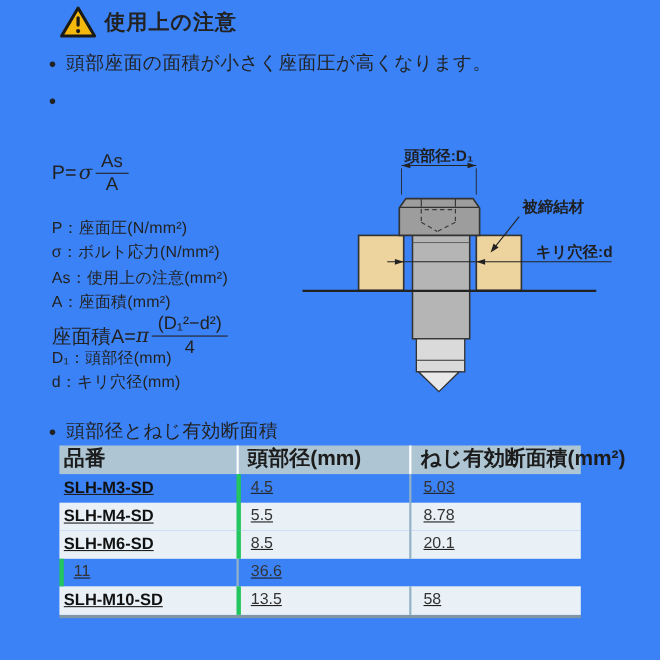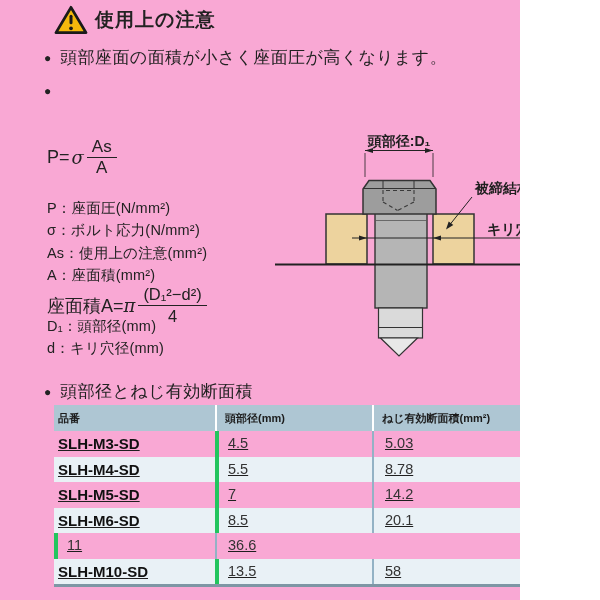--- a/index.html
+++ b/index.html
@@ -1,18 +1,18 @@
 <!DOCTYPE html>
 <html><head>
 <meta charset="utf-8">
 <style>
   * { box-sizing: border-box; margin: 0; padding: 0; }
   html,body { background:#fff; }
   .canvas {
-    position: relative; width: 520px; height: 600px; background: #f9a8d4;
+    position: relative; width: 600px; height: 600px; background: #3b82f6;
     font-family: "Liberation Sans", sans-serif; color: #1f1f1f; overflow: hidden;
   }
   
   .warn-header { position:absolute; left:54px; top:5px; display:flex; align-items:center; gap:7px; }
   .warn-title { font-size:19px; font-weight:600; letter-spacing:1px; color:#222; }
   
   .notes { position:absolute; left:44px; top:43px; width:535px; }
   .note { display:flex; margin-bottom:3px; }
   .note-marker { font-size:12px; line-height:30px; margin-right:9px; color:#222; }
   .note-text { font-size:17px; line-height:30px; letter-spacing:0.4px; color:#222; }
@@ -29,21 +29,21 @@
   .defs { position:absolute; left:47px; font-size:14.5px; line-height:22.3px; color:#222; letter-spacing:0.2px; }
   .defs-p { top:177px;margin-top:20px; }
   .defs-a { top:315px; }
   
   .tbl-title { position:absolute; left:44px; top:380px; display:flex; align-items:center; }
   .tbl-title .note-marker { line-height:24px; }
   .tbl-title-text { font-size:17px; line-height:24px; letter-spacing:0.4px; color:#222; }
   .spec-table { position:absolute; left:54px; top:405px; width:474px; border-bottom:3px solid #7e96a5; }
   .thead, .trow { display:grid; grid-template-columns:161px 157px 156px; }
   .thead { height:26px; }
-  .th { background:#aec6d3; font-size:11px; font-weight:600; line-height:26px; padding-left:4px; color:#1c1c1c; white-space:nowrap; }
+  .th { background:#aec6d3; font-size:19px; font-weight:600; line-height:26px; padding-left:4px; color:#1c1c1c; white-space:nowrap; }
   .th.c2, .th.c3 { border-left:2px solid #ffffff; padding-left:8px; }
   .trow { height:25.5px;text-decoration:underline; }
   .trow.alt { background:#e9f1f6; }
   .td { font-size:14.5px; line-height:25.5px; color:#333; white-space:nowrap; }
   .td.part { font-weight:700; font-size:15px; color:#111; padding-left:4px; }
   .td.c2 { border-left:4px solid #22c55e; padding-left:9px; }
   .td.c3 { border-left:2px solid #93b2c5; padding-left:11px; }
   
   .diagram { position:absolute; left:270px; top:128px; }
   .diagram text { font-family:"Liberation Sans", sans-serif; font-size:14px; font-weight:600; fill:#1f1f1f; }
@@ -160,25 +160,20 @@
     <div class="trow">
       <div class="td part">SLH-M3-SD</div>
       <div class="td c2">4.5</div>
       <div class="td c3">5.03</div>
     </div>
     <div class="trow alt">
       <div class="td part">SLH-M4-SD</div>
       <div class="td c2">5.5</div>
       <div class="td c3">8.78</div>
     </div>
-    <div class="trow">
-      <div class="td part">SLH-M5-SD</div>
-      <div class="td c2">7</div>
-      <div class="td c3">14.2</div>
-    </div>
     <div class="trow alt">
       <div class="td part">SLH-M6-SD</div>
       <div class="td c2">8.5</div>
       <div class="td c3">20.1</div>
     </div>
     <div class="trow">
       <div class="td c2">11</div>
       <div class="td c3">36.6</div>
     </div>
     <div class="trow alt">

